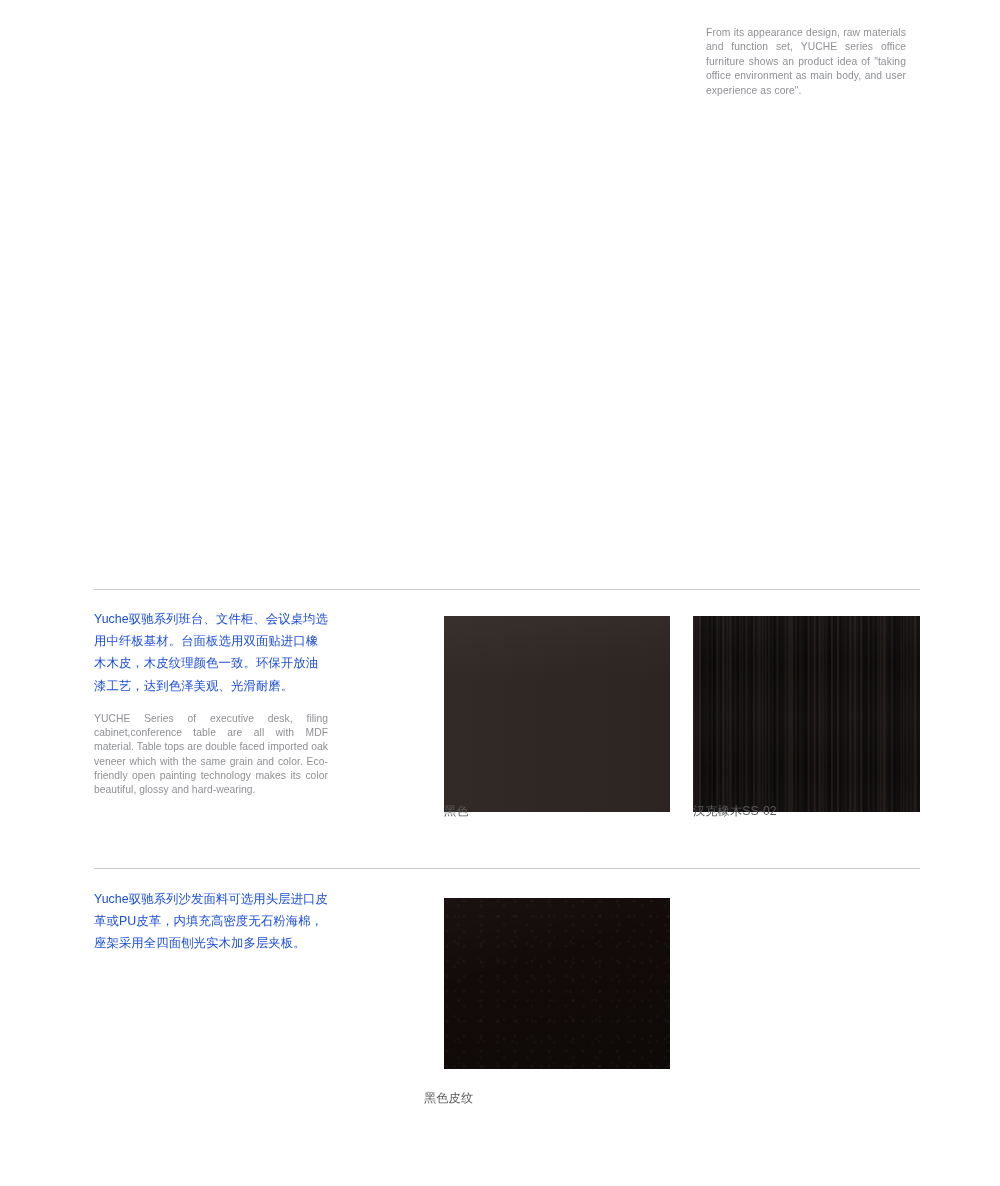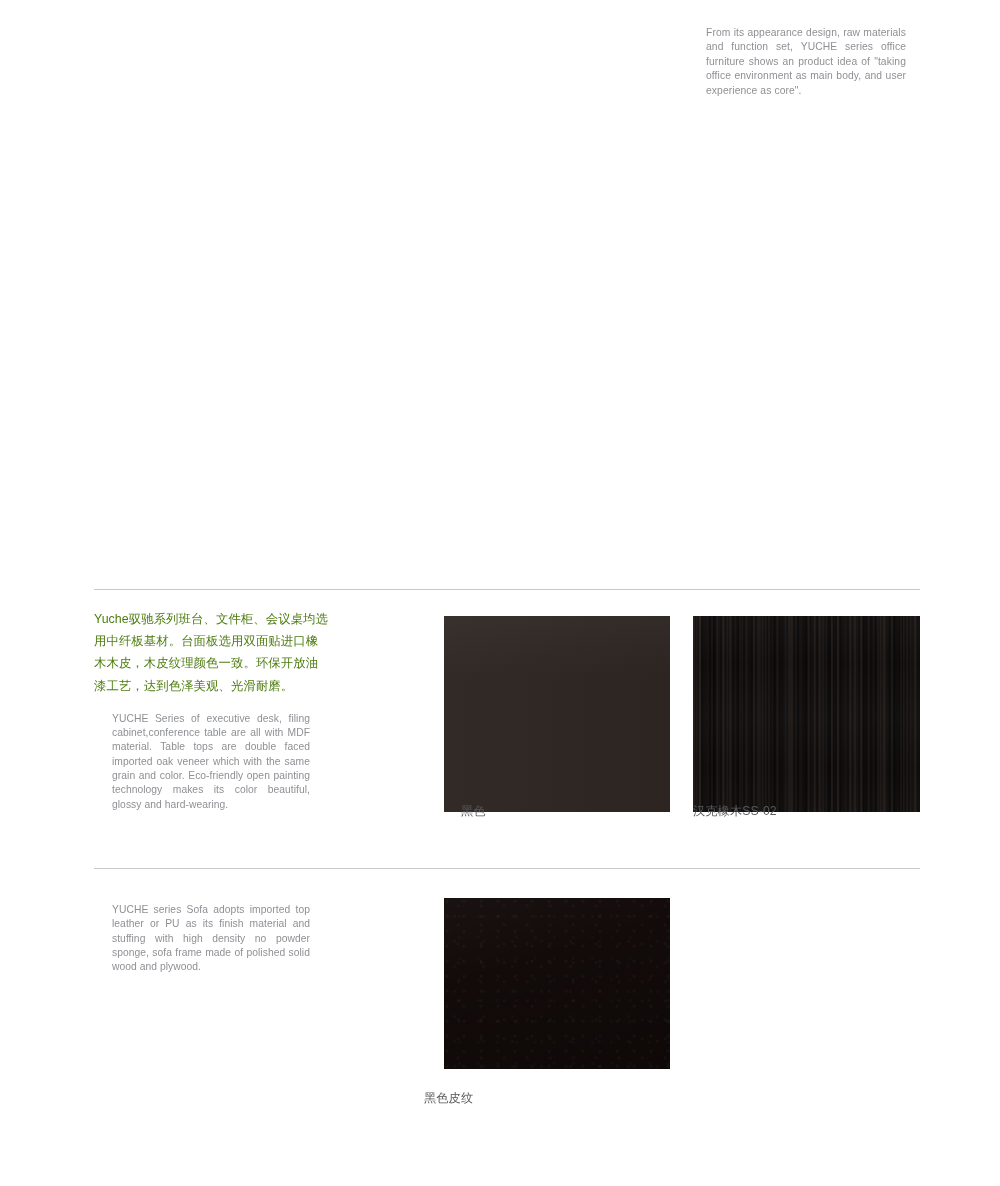--- a/index.html
+++ b/index.html
@@ -49,25 +49,25 @@
     left: 94px;
     width: 234px;
   }
   .text-col.sec1 { top: 608px; }
   .text-col.sec2 { top: 888px; }
 
   .cn-para {
     margin: 0;
     font-size: 12.4px;
     line-height: 22.2px;
-    color: #4d7c0f;
+    color: #1d4ed8;
     letter-spacing: 0.005em;
   }
   .en-para {
-    margin: 18px;
+    margin: 0;
     font-size: 10.3px;
     line-height: 14.3px;
     color: #8e9094;
     text-align: justify;
     text-justify: inter-word;
     letter-spacing: 0.005em;
   }
   .text-col.sec1 .en-para { margin-top: 15px; }
   .text-col.sec2 .en-para { margin-top: 15px; }
 
@@ -86,21 +86,21 @@
     position: absolute;
     font-size: 12.2px;
     line-height: 16px;
     color: #58595b;
     white-space: nowrap;
     letter-spacing: 0.01em;
   }
 
   
   #swatch-black        { left: 444px; top: 616px; width: 226px; height: 196px; }
-  #caption-black       { left: 444px; top: 803px; margin-left: 17px; }
+  #caption-black       { left: 444px; top: 803px; }
   .fill-black-brown {
     background: #2e2622;
     background-image:
       linear-gradient(180deg, rgba(255,255,255,0.030) 0%, rgba(0,0,0,0.000) 32%),
       linear-gradient(90deg, rgba(255,255,255,0.018) 0%, rgba(0,0,0,0.045) 100%);
   }
 
   
   #swatch-oak          { left: 693px; top: 616px; width: 227px; height: 196px; }
   #caption-oak         { left: 693px; top: 803px; }
@@ -187,19 +187,19 @@
 <div class="caption" id="caption-black">黑色</div>
 
 <div class="swatch" id="swatch-oak">
   <div class="swatch-img fill-oak"></div>
 </div>
 <div class="caption" id="caption-oak">汉克橡木SS-02</div>
 
 <div class="divider two"></div>
 
 <div class="text-col sec2">
-  <p class="en-para">YUCHE series Sofa adopts imported top leather or PU as its finish material and stuffing with high density no powder sponge, sofa frame made of polished solid wood and plywood.</p>
+  <p class="cn-para">Yuche驭驰系列沙发面料可选用头层进口皮革或PU皮革，内填充高密度无石粉海棉，座架采用全四面刨光实木加多层夹板。</p>
 </div>
 
 <div class="swatch" id="swatch-leather">
   <div class="swatch-img fill-leather"></div>
 </div>
 <div class="caption" id="caption-leather">黑色皮纹</div>
 
 </body></html>

